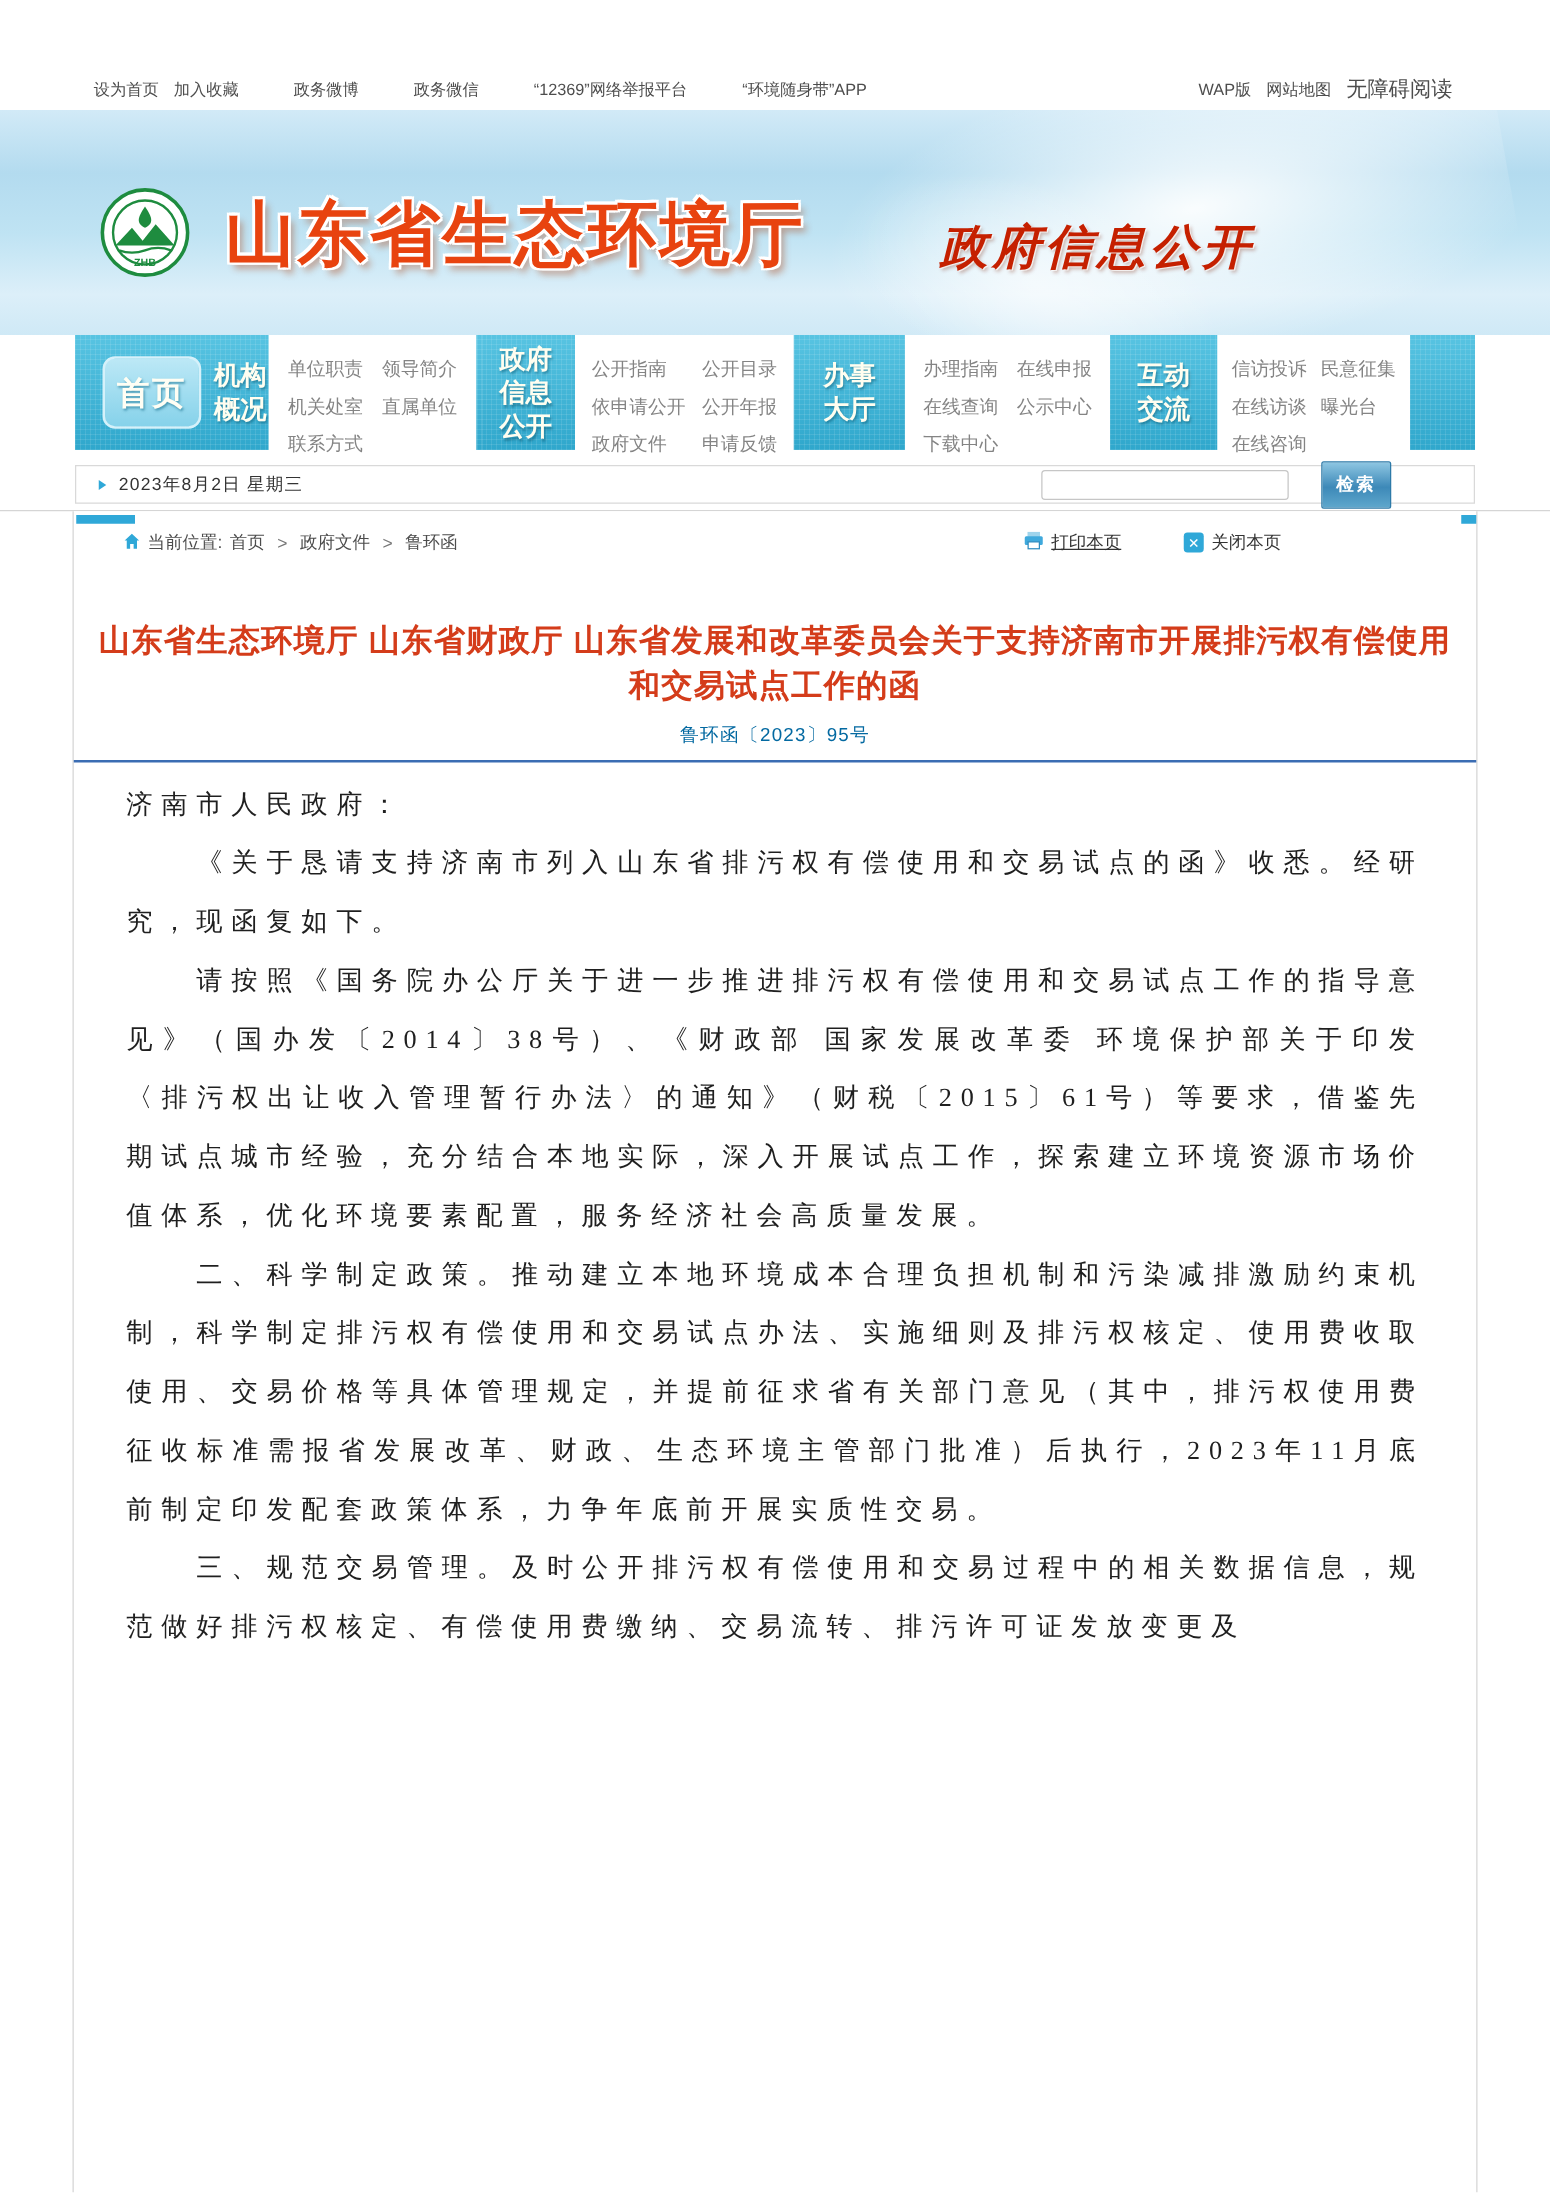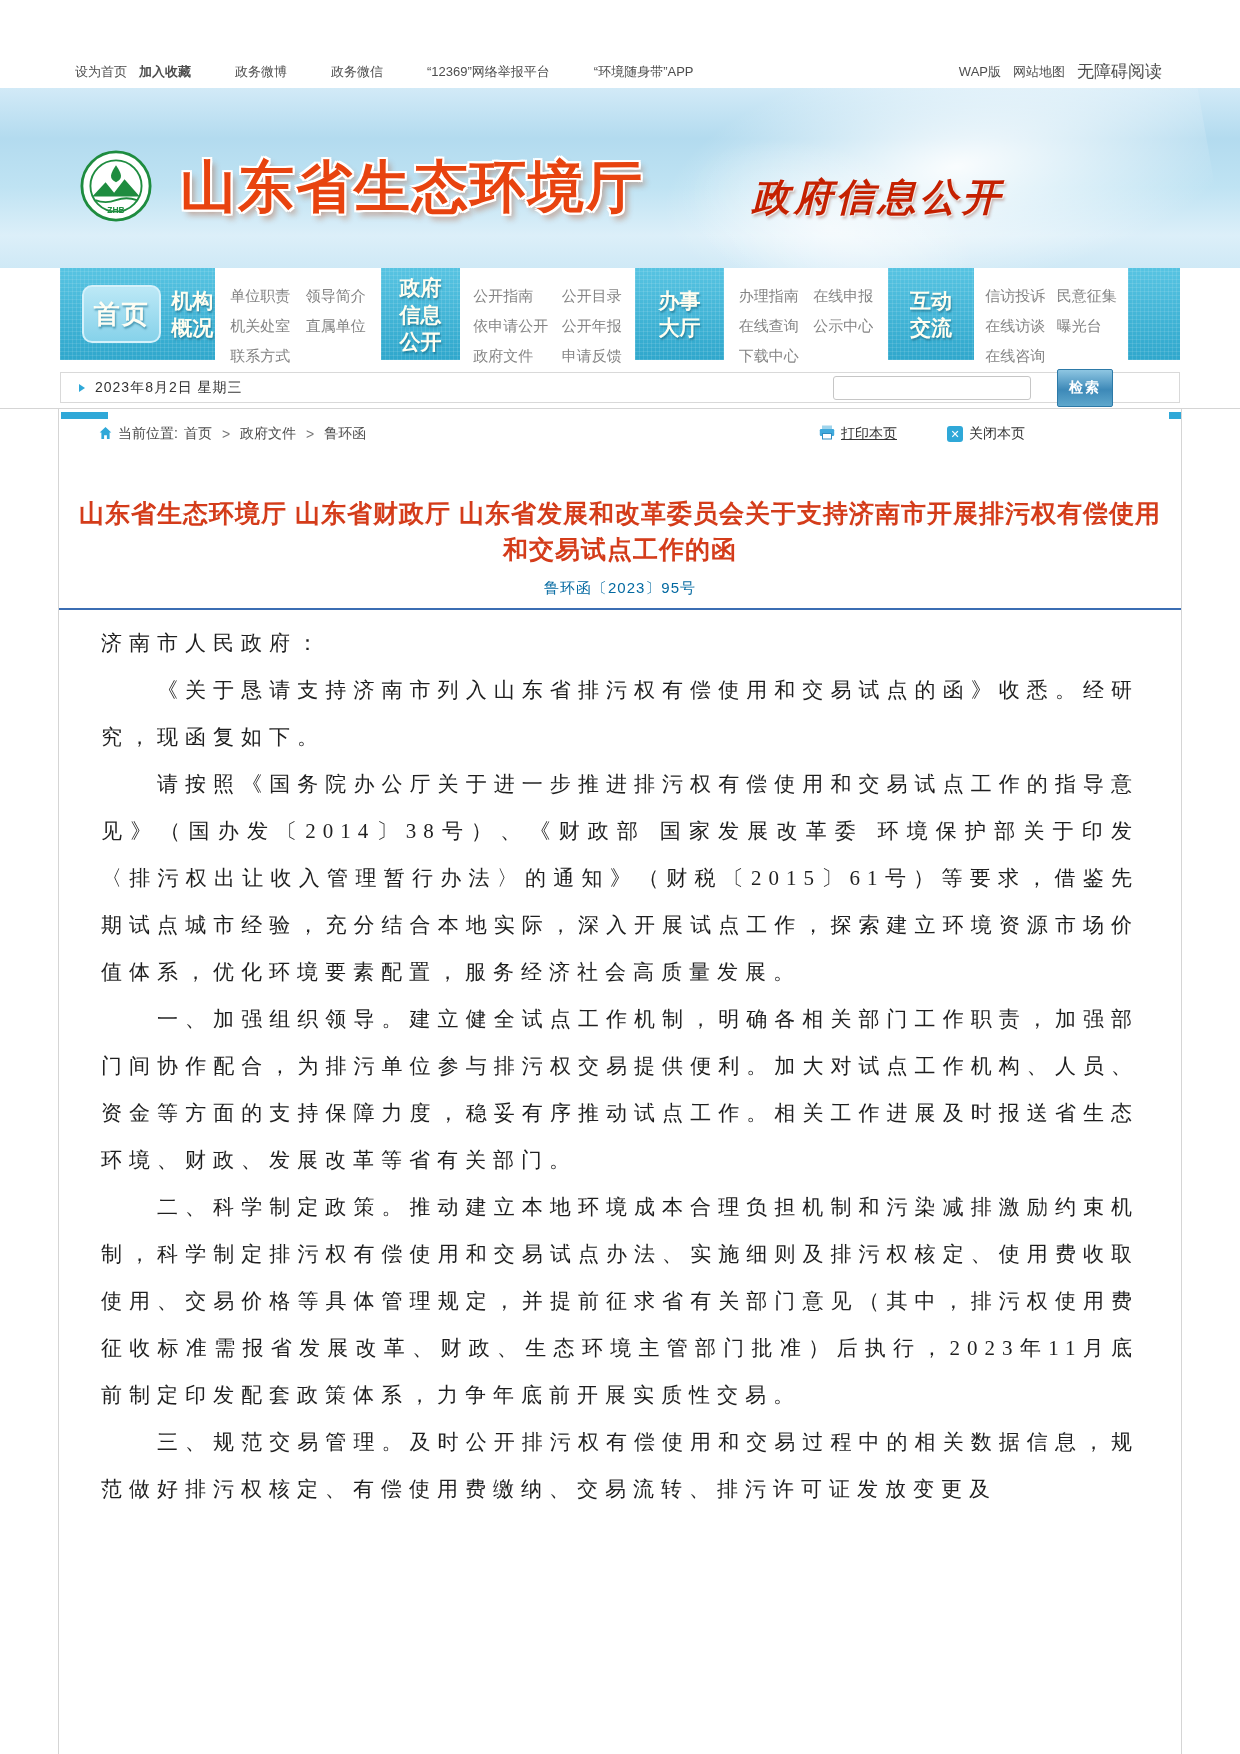--- a/index.html
+++ b/index.html
@@ -7,21 +7,21 @@
     font-family:"Liberation Sans", sans-serif; }
   .page { position:relative; width:1240px; height:1754px; }
 
   
   .topbar { height:33px; margin-top:55px; padding:0 78px 0 75px;
     display:flex; align-items:center; font-size:13px; color:#4d4d4d; }
   .topbar a { color:#4d4d4d; text-decoration:none; cursor:pointer; }
   .topbar-left { display:flex; align-items:center; }
   .topbar-left > span { margin-left:44px; }
   .topbar-left > span:first-child { margin-left:0; }
-  .topbar-left > span:nth-child(2) { margin-left:12px;font-weight:bold; }
+  .topbar-left > span:nth-child(2) { margin-left:12px; }
   .topbar-right { margin-left:auto; display:flex; align-items:center; }
   .topbar-right > span { margin-left:12px; }
   .topbar-access { font-size:17px; color:#2b2b2b; margin-left:4px; }
 
   
   .banner { position:relative; height:180px; overflow:hidden;
     background:linear-gradient(180deg,#d2eaf7 0%,#b3dbef 28%,#bfe3f3 55%,#dceff9 82%,#cfe9f6 100%); }
   .banner::before { content:""; position:absolute; right:30px; top:-20px; width:560px; height:230px;
     background:radial-gradient(ellipse at 55% 45%, rgba(255,255,255,.92), rgba(255,255,255,0) 68%);
     transform:rotate(-10deg); }
@@ -243,20 +243,19 @@
       </div>
 
       <h1 class="doc-title">山东省生态环境厅 山东省财政厅 山东省发展和改革委员会关于支持济南市开展排污权有偿使用和交易试点工作的函</h1>
       <div class="doc-number">鲁环函〔2023〕95号</div>
       <hr class="blue-rule">
 
       <div class="doc-body">
         <p>济南市人民政府：</p>
         <p class="ind">《关于恳请支持济南市列入山东省排污权有偿使用和交易试点的函》收悉。经研究，现函复如下。</p>
         <p class="ind">请按照《国务院办公厅关于进一步推进排污权有偿使用和交易试点工作的指导意见》（国办发〔2014〕38号）、《财政部 国家发展改革委 环境保护部关于印发〈排污权出让收入管理暂行办法〉的通知》（财税〔2015〕61号）等要求，借鉴先期试点城市经验，充分结合本地实际，深入开展试点工作，探索建立环境资源市场价值体系，优化环境要素配置，服务经济社会高质量发展。</p>
-        <p class="ind">一、加强组织领导。建立健全试点工作机制，明确各相关部门工作职责，加强部门间协作配合，为排污单位参与排污权交易提供便利。加大对试点工作机构、人员、资金等方面的支持保障力度，稳妥有序推动试点工作。相关工作进展及时报送省生态环境、财政、发展改革等省有关部门。</p>
         <p class="ind">二、科学制定政策。推动建立本地环境成本合理负担机制和污染减排激励约束机制，科学制定排污权有偿使用和交易试点办法、实施细则及排污权核定、使用费收取使用、交易价格等具体管理规定，并提前征求省有关部门意见（其中，排污权使用费征收标准需报省发展改革、财政、生态环境主管部门批准）后执行，2023年11月底前制定印发配套政策体系，力争年底前开展实质性交易。</p>
         <p class="ind">三、规范交易管理。及时公开排污权有偿使用和交易过程中的相关数据信息，规范做好排污权核定、有偿使用费缴纳、交易流转、排污许可证发放变更及</p>
       </div>
     </div>
   </div>
 
 </div>
 
 </body></html>

